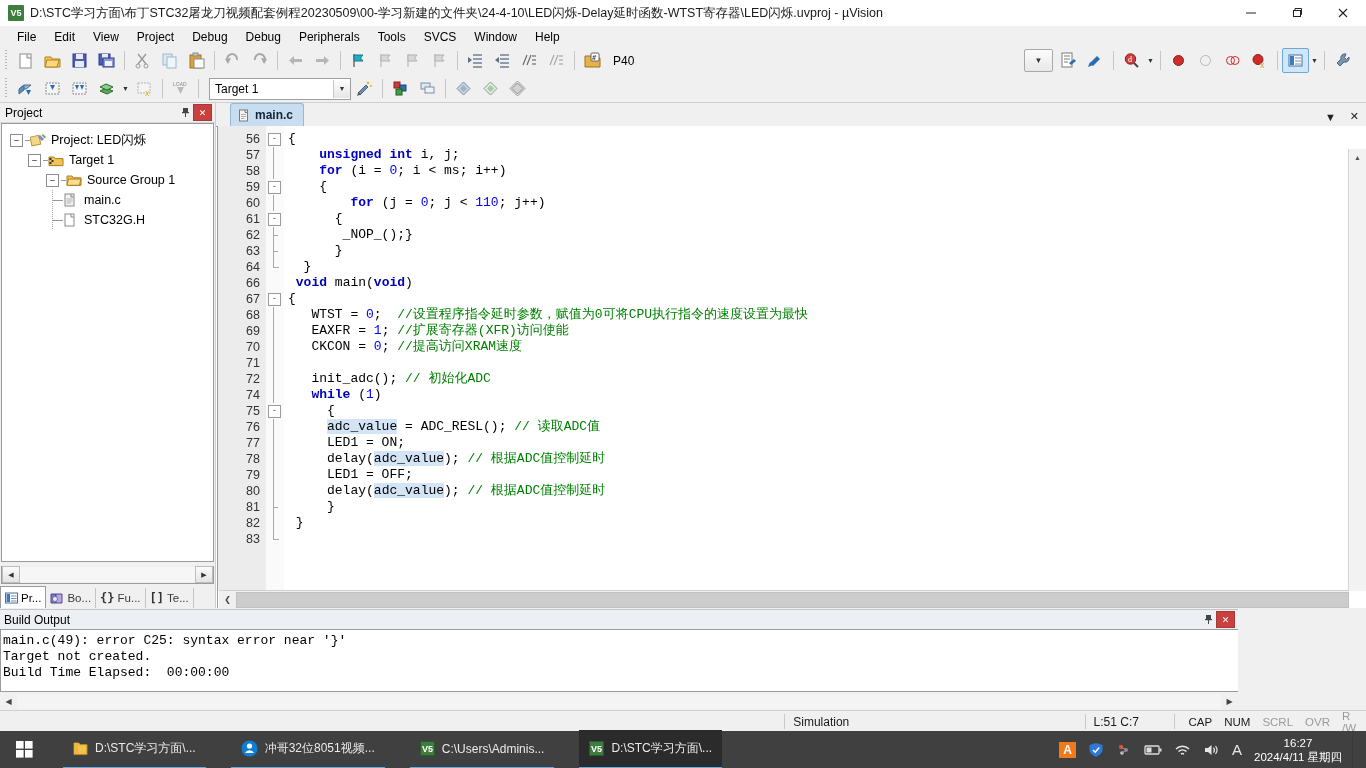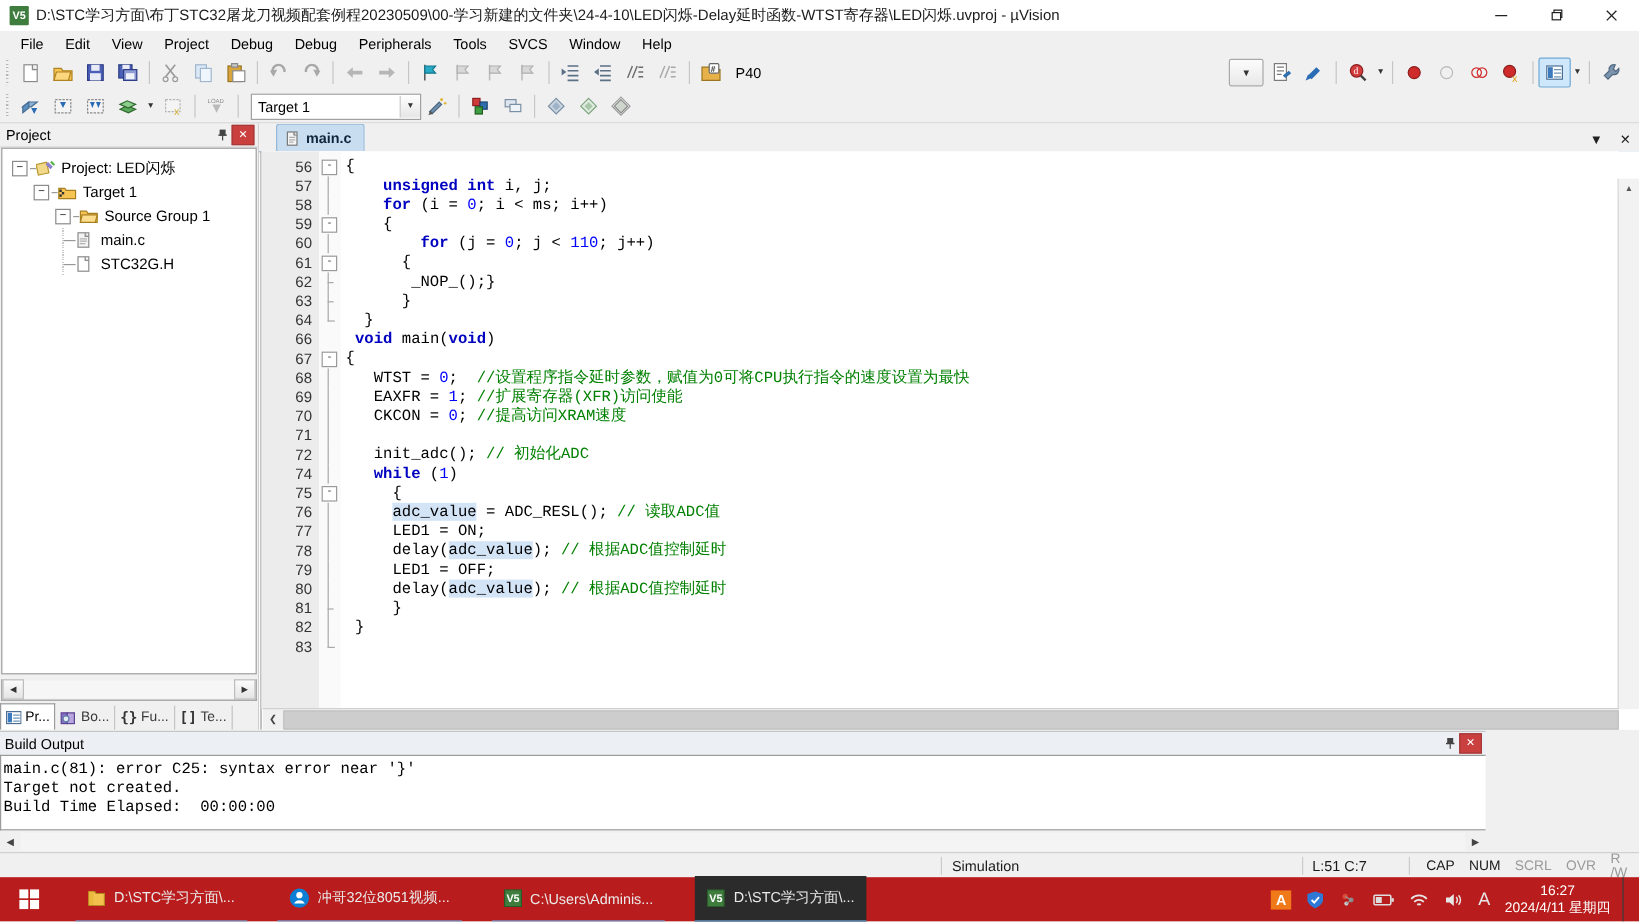--- a/index.html
+++ b/index.html
@@ -159,21 +159,21 @@
 
   
   .status{position:absolute;left:0;top:710px;width:1366px;height:21px;background:#f0f0f0;
     border-top:1px solid #d0d0d0;display:flex;align-items:center;font-size:12px;color:#1a1a1a;}
   .st-cell{display:flex;align-items:center;height:19px;padding:0 8px;}
   .st-div{width:1px;height:15px;background:#cacaca;}
   .st-ind{padding:0 6px;font-size:11.5px;}
   .dim{color:#9a9a9a;}
 
   
-  .taskbar{position:absolute;left:0;top:731px;width:1366px;height:37px;background:#b91c1c;
+  .taskbar{position:absolute;left:0;top:731px;width:1366px;height:37px;background:#404040;
     display:flex;align-items:center;}
   .startb{width:48px;height:37px;display:flex;align-items:center;justify-content:center;}
   .tkitem{height:37px;display:flex;align-items:center;padding:0 10px;max-width:160px;
     color:#eaeaea;font-size:12px;white-space:nowrap;overflow:hidden;
     border-bottom:2px solid transparent;}
   .tkitem.active{background:#2b2b2b;border-bottom:2px solid #6aa9e0;}
   .tkitem.open{border-bottom:2px solid #6aa9e0;}
   .tkitem .ti{margin-right:7px;flex:none;display:flex;}
   .tray{margin-left:auto;display:flex;align-items:center;height:37px;padding-right:6px;}
   .tray .ti{padding:0 6px;color:#e6e6e6;font-size:13px;display:flex;align-items:center;}
@@ -846,21 +846,21 @@
       <div class="t">Build Output</div>
       <div class="pin">
         <svg width="11" height="11" viewBox="0 0 11 11">
             <rect x="3" y="1" width="5" height="5" fill="#444"></rect>
             <rect x="5" y="6" width="1" height="4" fill="#444"></rect>
             <rect x="2" y="5" width="7" height="1.2" fill="#444"></rect>
           </svg>
       </div>
       <div class="panel-x">✕</div>
     </div>
-    <div class="build-body">main.c(81): error C25: syntax error near '}'
+    <div class="build-body">main.c(49): error C25: syntax error near '}'
 Target not created.
 Build Time Elapsed:  00:00:00</div>
     <div class="build-hsb">
       <div class="ar">◀</div>
       <div class="track"></div>
       <div class="ar">▶</div>
     </div>
   </div>
 
   <div class="status">

